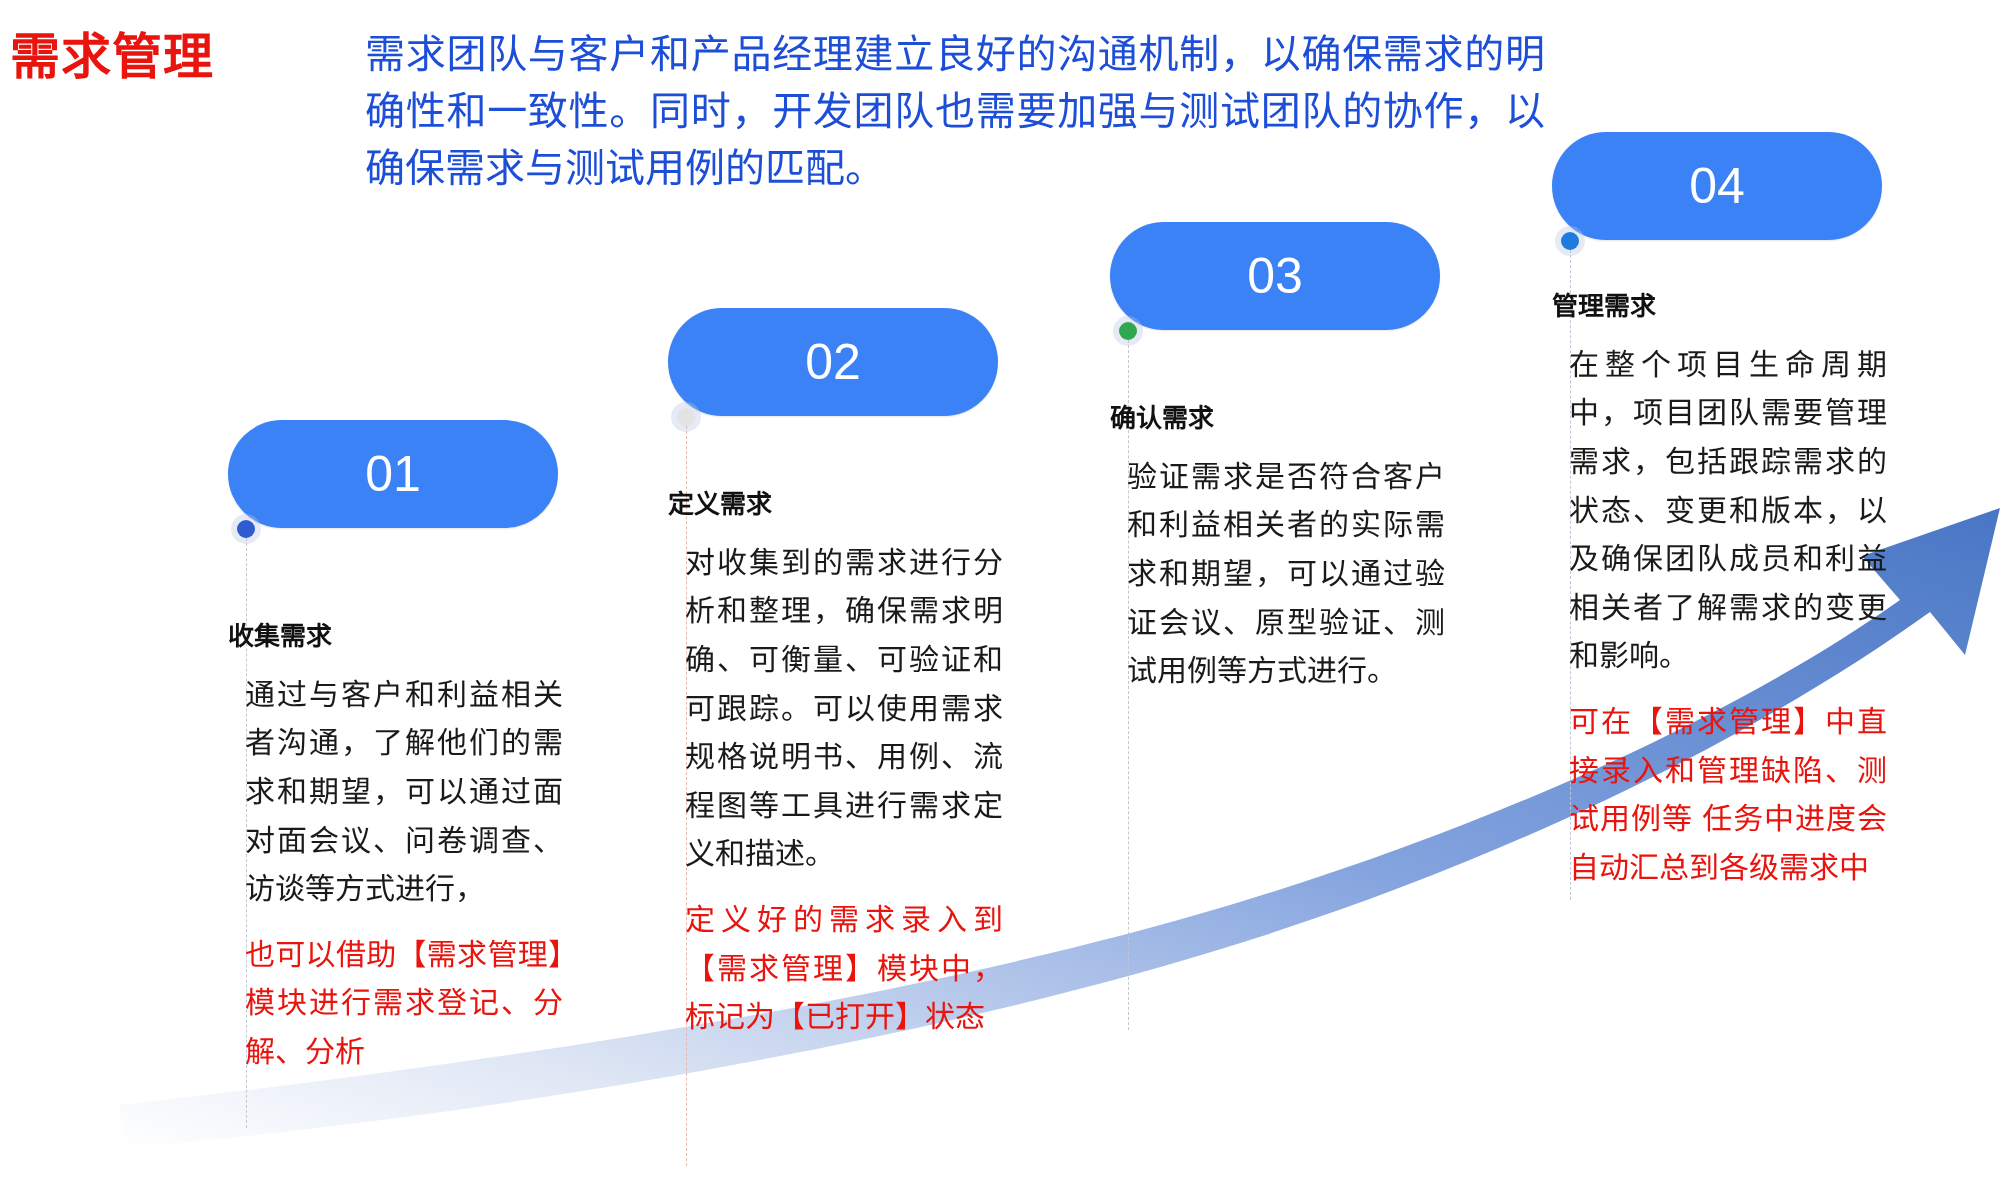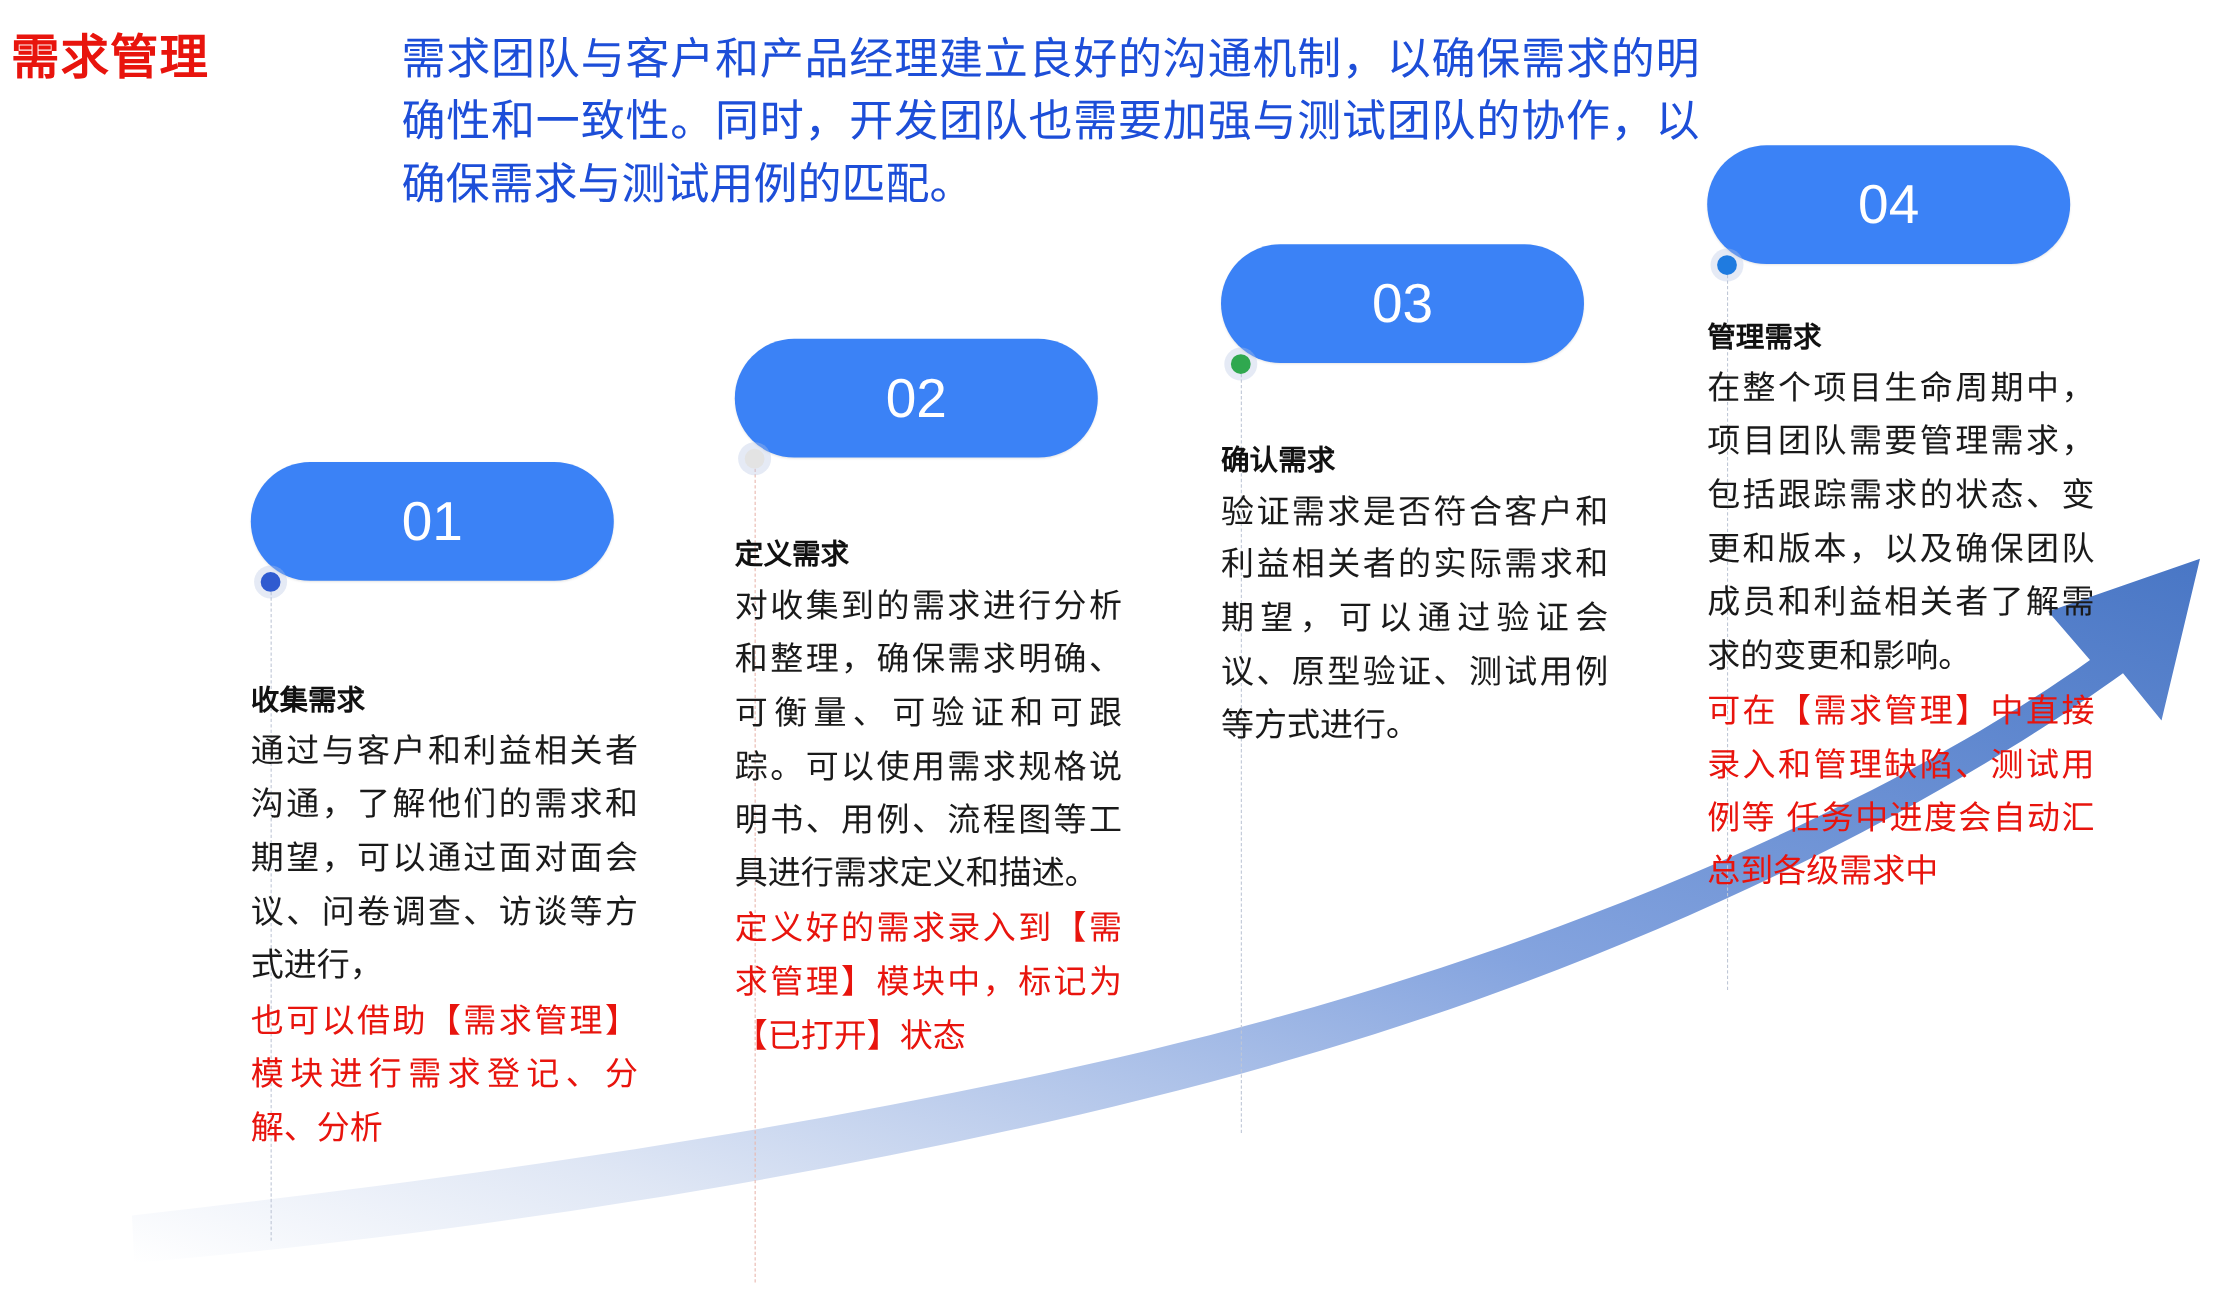--- a/index.html
+++ b/index.html
@@ -21,21 +21,21 @@
     position: absolute;
     top: 0;
     left: 0;
     width: 2013px;
     height: 210px;
   }
   #title {
     position: absolute;
     left: 10px;
     top: 16px;
-    font-size: 44px;
+    font-size: 50px;
     font-weight: bold;
     color: #e8140d;
     letter-spacing: 1px;
     white-space: nowrap;
   }
   #intro {
     position: absolute;
     left: 365px;
     top: 26px;
     width: 1180px;
@@ -88,21 +88,21 @@
     width: 352px;
   }
   .body h3 {
     margin: 0 0 6px 0;
     font-size: 26px;
     font-weight: bold;
     color: #111111;
     line-height: 1.3;
   }
   .body p {
-    margin: 0;
+    margin: 17px;
     font-size: 30px;
     line-height: 1.62;
     color: #1a1a1a;
     text-align: justify;
   }
   .body p.red {
     color: #e8140d;
     margin-top: 2px;
   }
 

